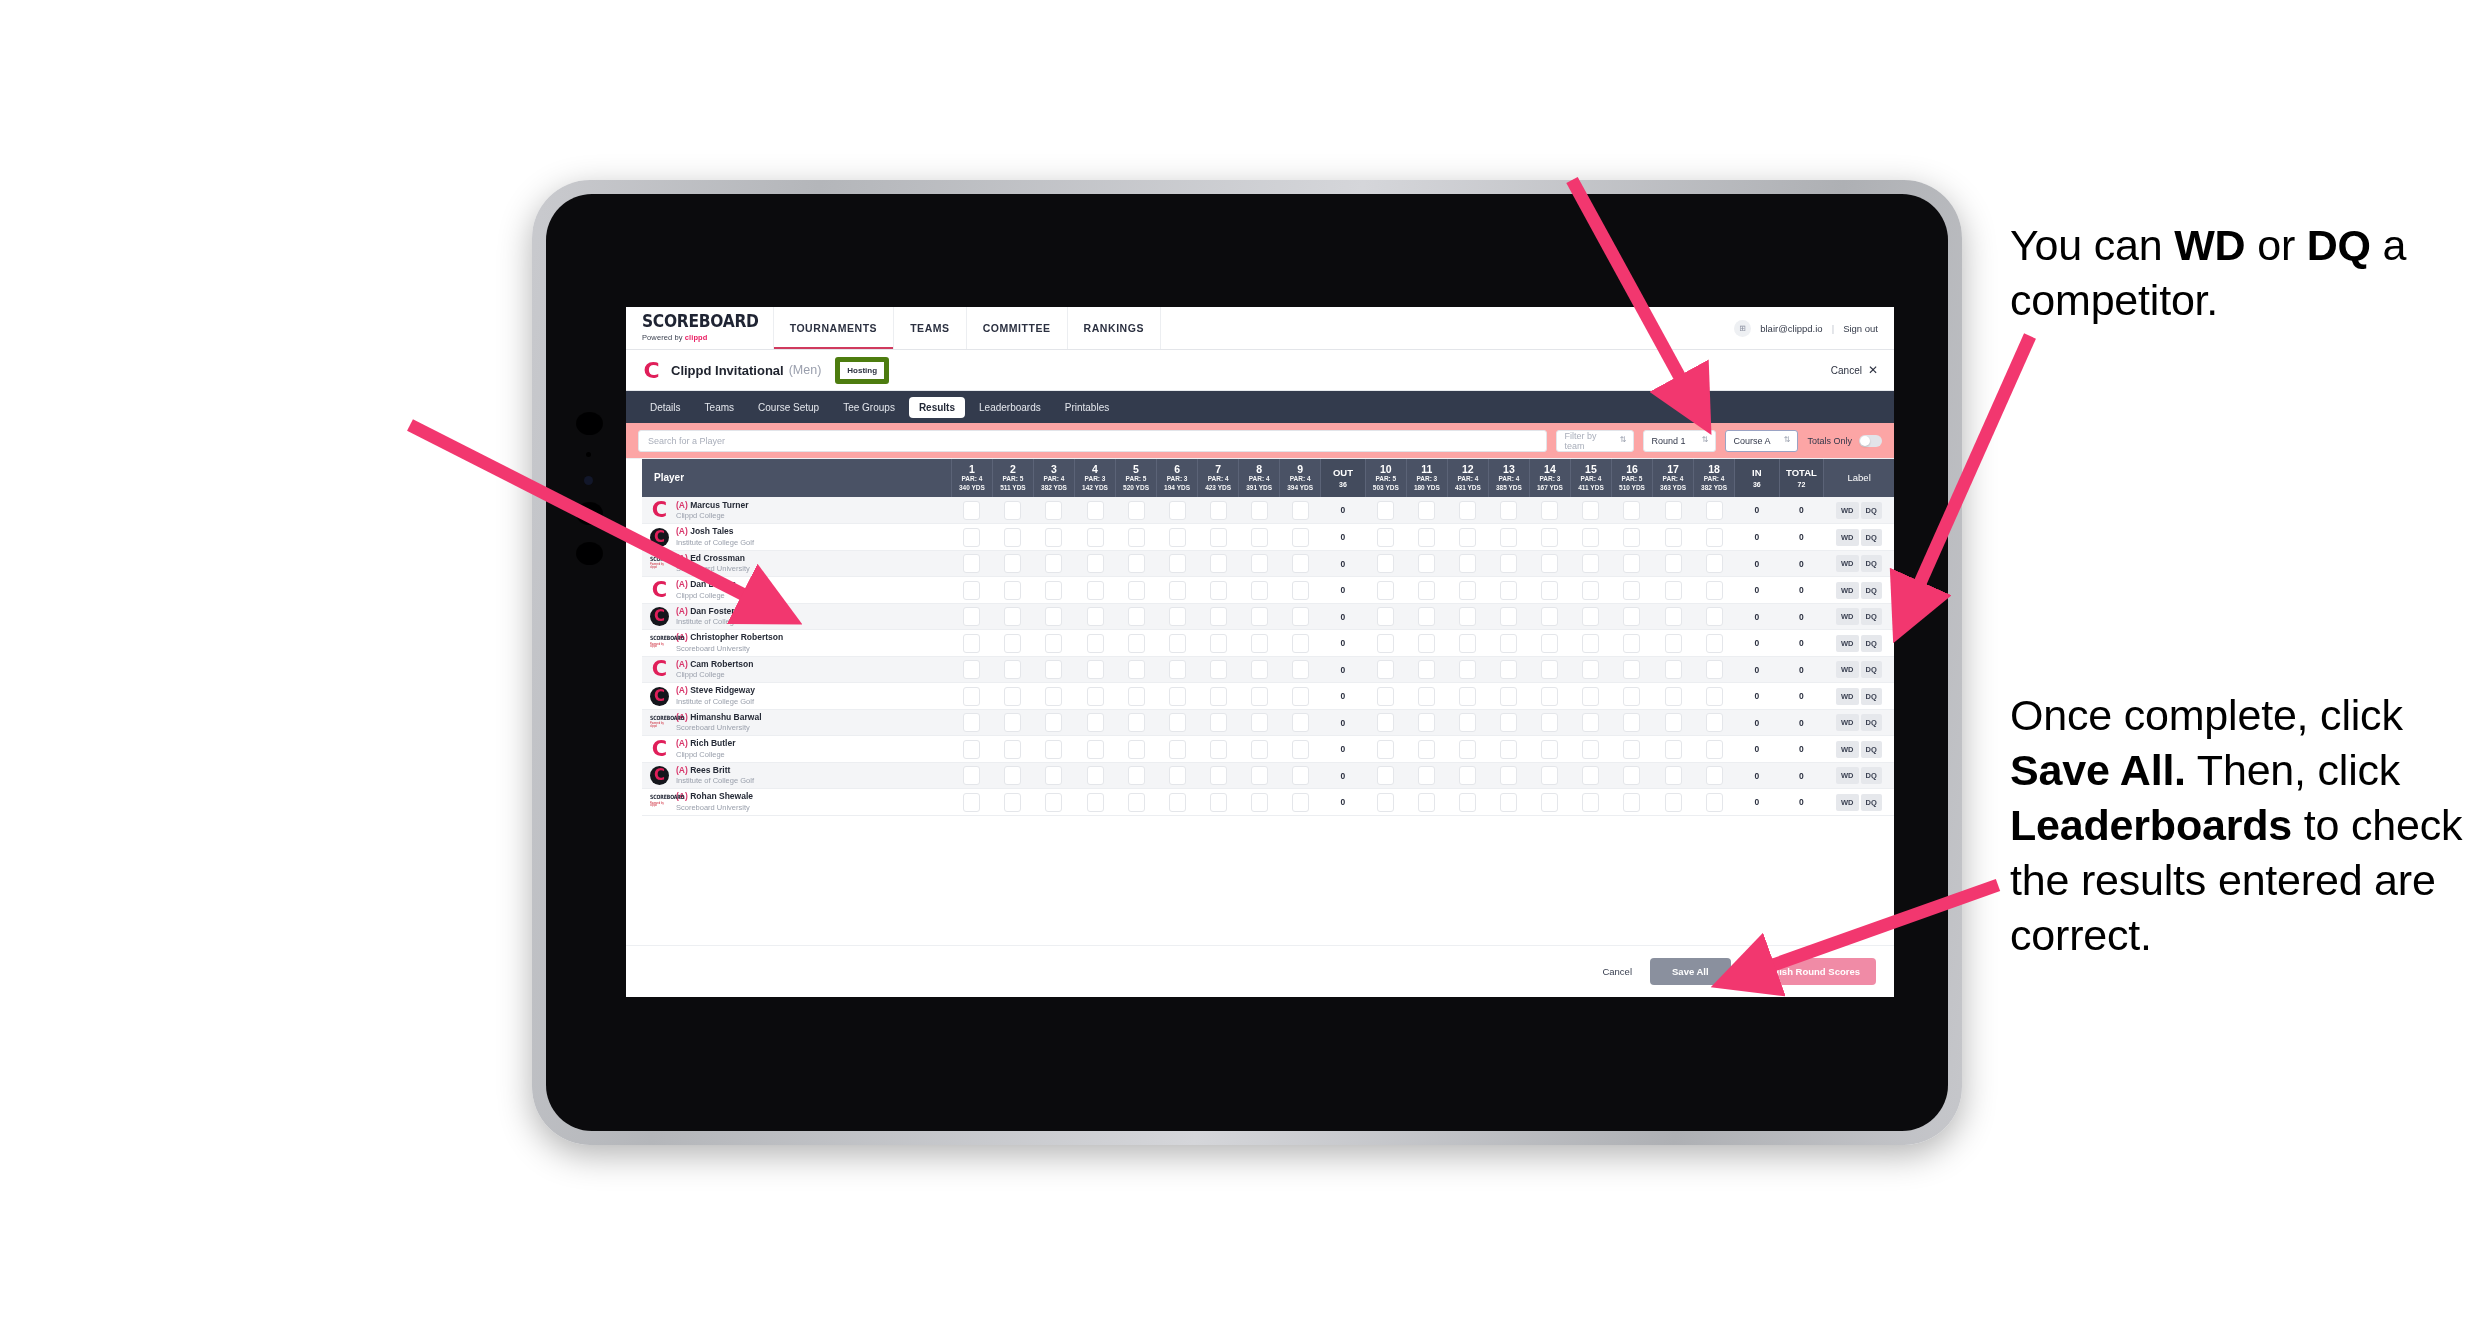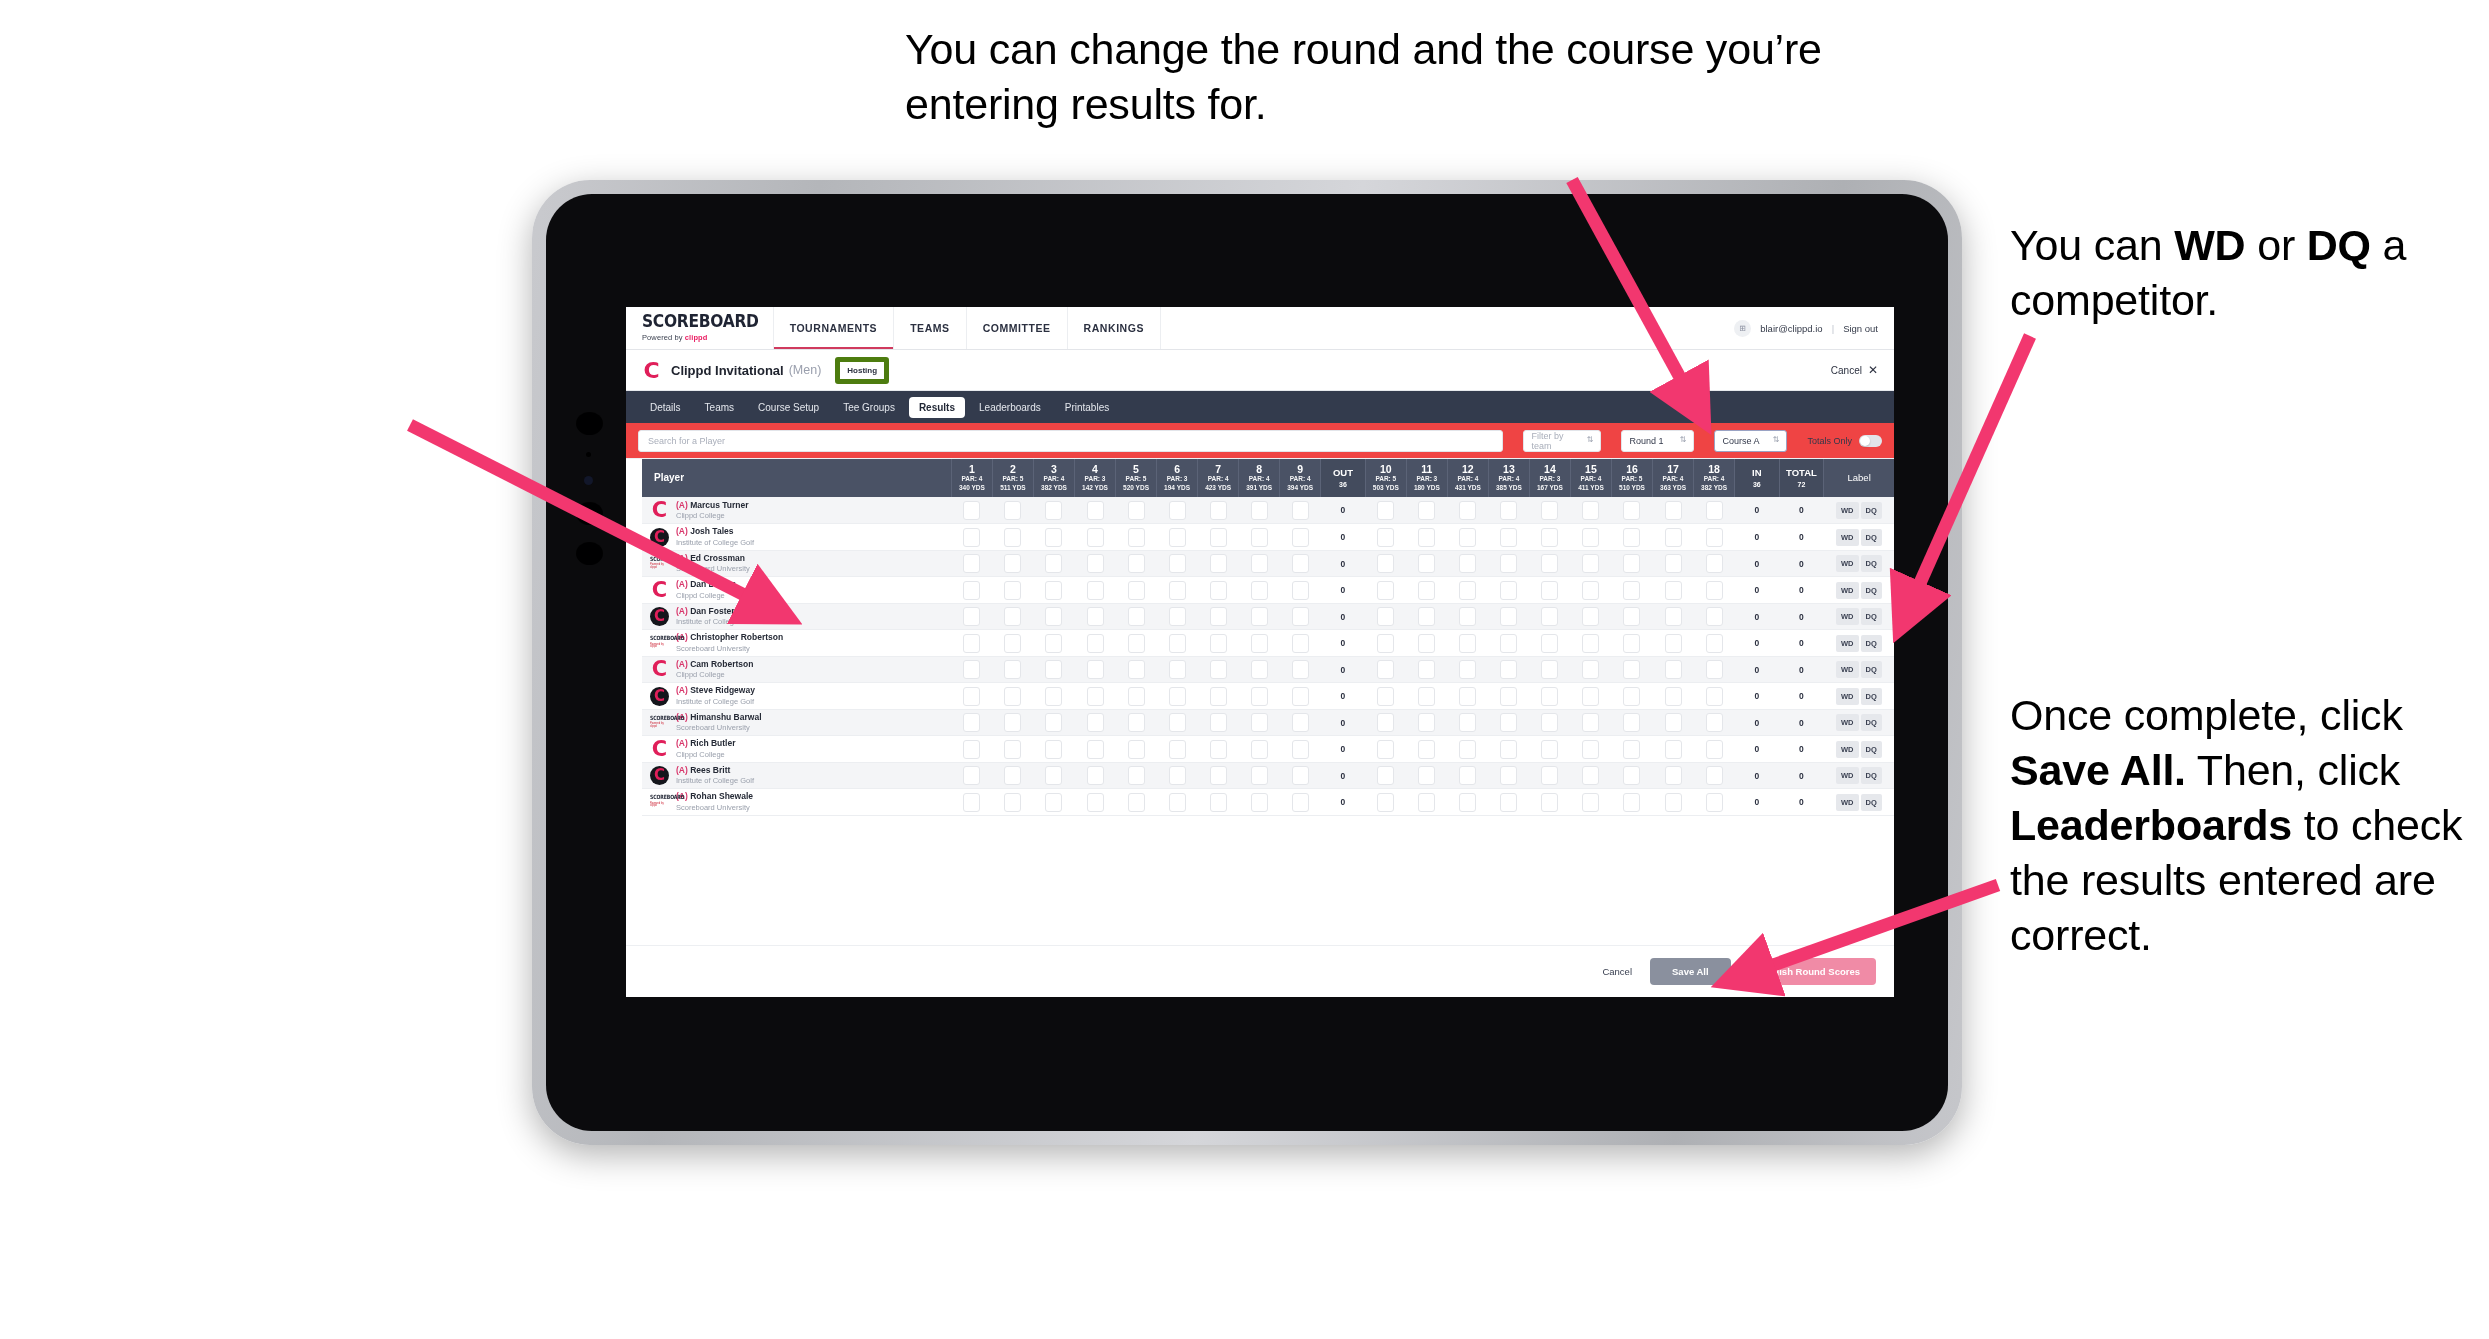--- a/index.html
+++ b/index.html
@@ -137,22 +137,22 @@
     padding: 12px 14px; gap: 4px; flex: none;
   }
   .sub-item {
     font-size: 10px; color: #e4e7ed; padding: 5px 10px; border-radius: 4px;
     cursor: pointer; white-space: nowrap;
   }
   .sub-item.active { background: #ffffff; color: #222836; font-weight: 700; }
 
   
   .filters {
-    height: 36px; background: #ef4444; display: flex; align-items: center;
-    padding: 0 12px; gap: 20px; flex: none;
+    height: 36px; background: #fca5a5; display: flex; align-items: center;
+    padding: 0 12px; gap: 9px; flex: none;
     border-bottom: 1px solid #eef0f3;
   }
   .search-box {
     flex: 1 1 auto; height: 22px; border: 1px solid #e2e5ea; border-radius: 3px;
     background: #fff; display: flex; align-items: center; padding: 0 9px;
     font-size: 9px; color: #a9aeba;
   }
   .ctrl {
     height: 22px; border: 1px solid #e2e5ea; border-radius: 3px; background: #fff;
     display: flex; align-items: center; justify-content: space-between;
@@ -253,21 +253,20 @@
   .btn-cancel { background: transparent; color: #3a4051; padding: 7px 6px; }
   .btn-save { background: #8a909e; color: #fff; padding: 8px 22px; font-weight: 600; }
   .btn-publish { background: #f08ba6; color: #fff; padding: 8px 16px; font-weight: 600; }
 </style>
 </head>
 <body>
 
 <div class="stage">
 
 
-  <div class="callout" id="callout-top">You can change the round and the course you’re entering results for.</div>
 
   <div class="callout" id="callout-wd">
     <span>You can </span><b>WD</b><span> or </span><b>DQ</b><span> a competitor.</span>
   </div>
 
   <div class="callout" id="callout-save">
     <span>Once complete, click </span><b>Save All.</b><span> Then, click </span><b>Leaderboards</b><span> to check the results entered are correct.</span>
   </div>
 
   <div class="tablet-frame">

